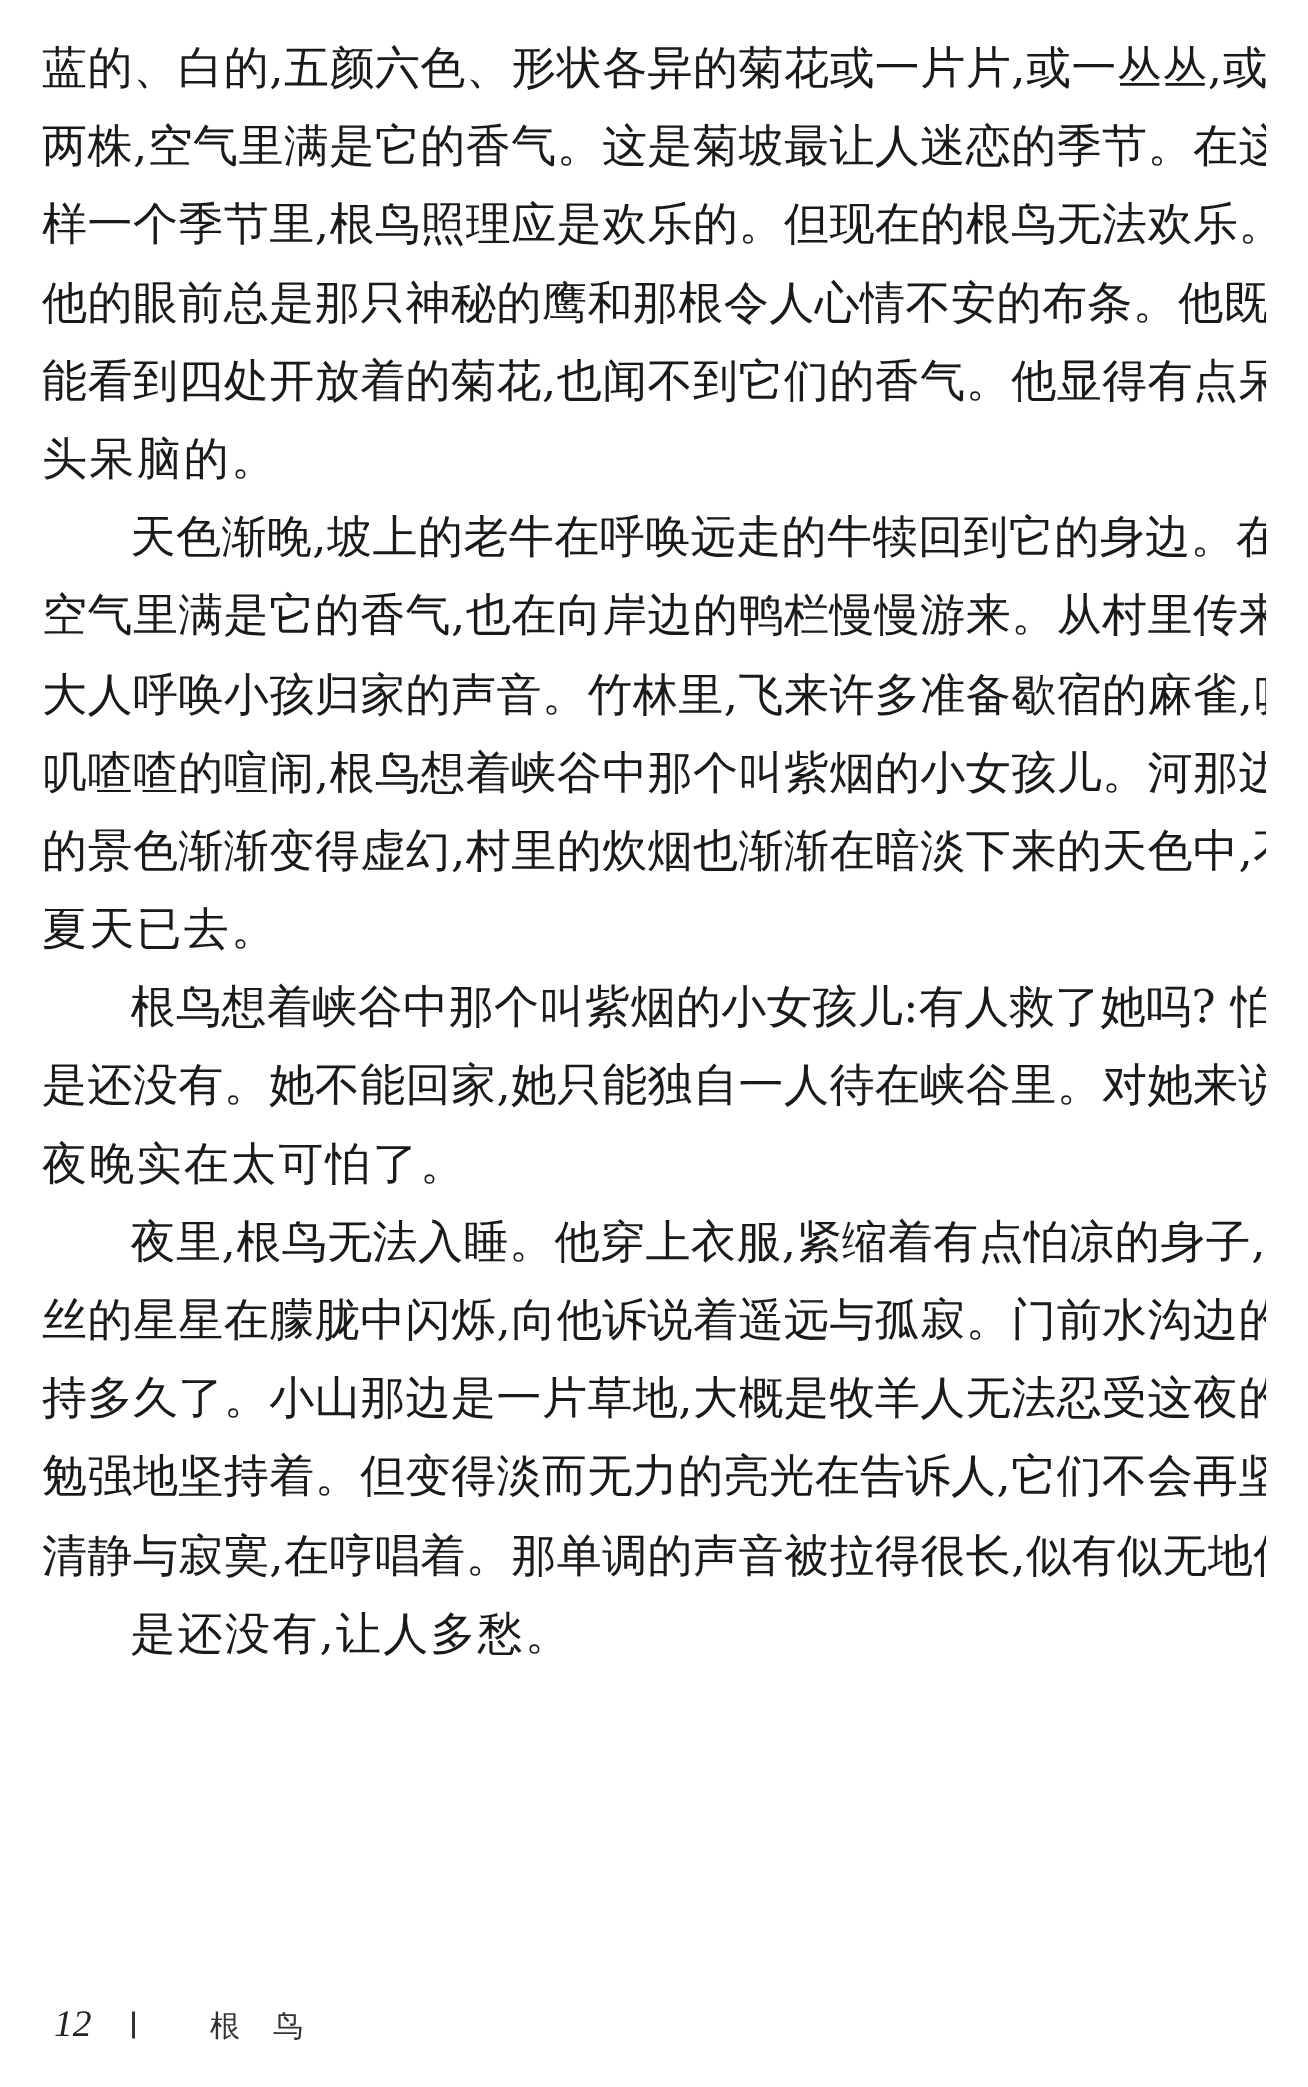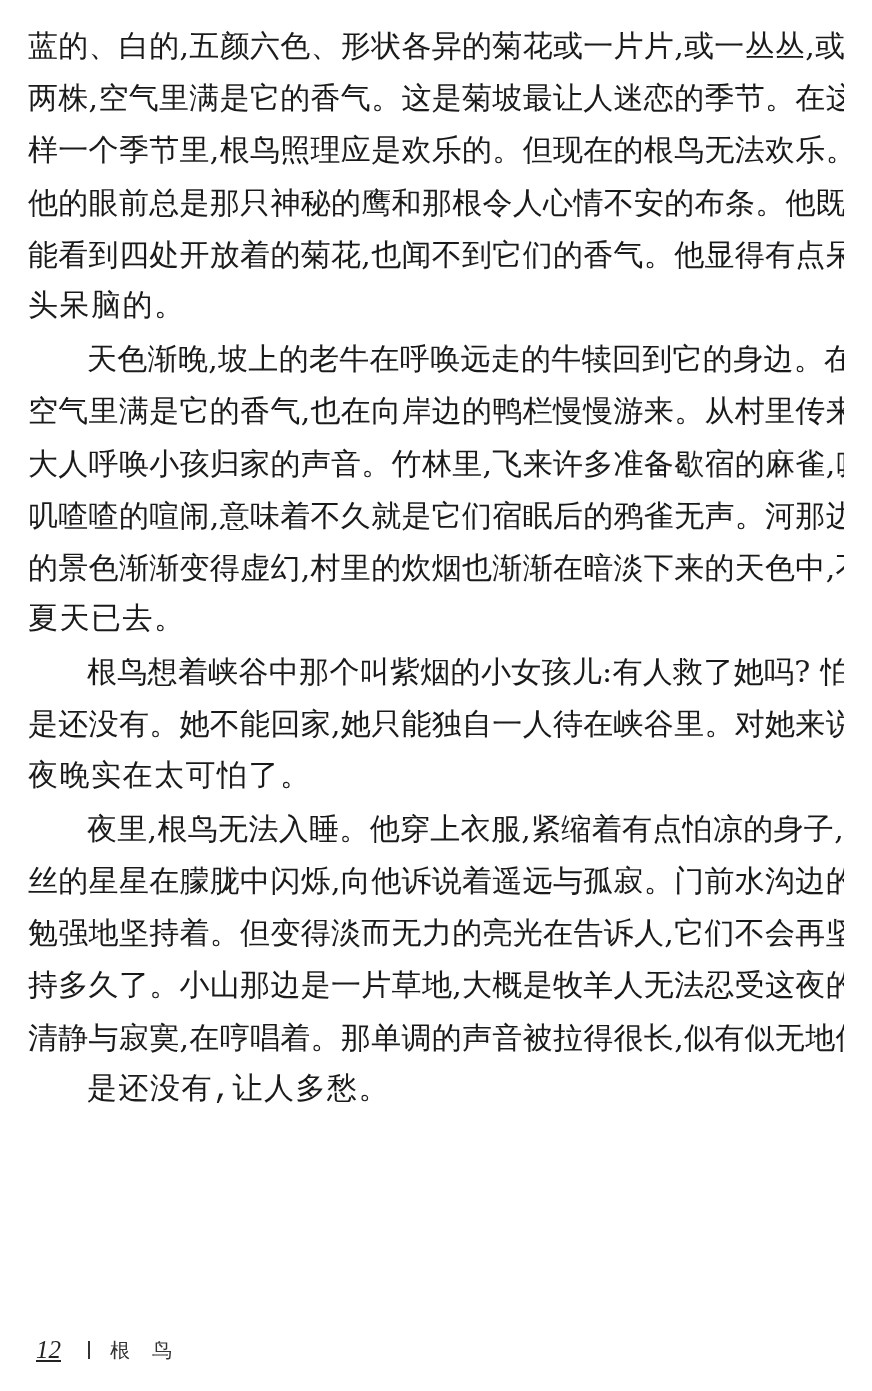--- a/index.html
+++ b/index.html
@@ -2,55 +2,55 @@
 <html><head>
 <meta charset="utf-8">
 <style>
   html, body { margin: 0; padding: 0; background: #ffffff; }
   body { width: 872px; height: 1391px; position: relative; overflow: hidden;
          font-family: "DejaVu Serif", "Liberation Serif", serif; color: #1a1a1a; }
   .page { position: absolute; left: 0; top: 0; width: 872px; height: 1391px; }
   .body-text { position: absolute; left: 28px; top: 20px; width: 816px; }
   .line { height: 52.2px; line-height: 52.2px; font-size: 30px; white-space: nowrap;
           letter-spacing: 0.3px; text-align: justify; text-align-last: justify; overflow: hidden; }
-  .line.last { text-align-last: left; letter-spacing: 1.5px; font-family: Liberation Mono, monospace; }
+  .line.last { text-align-last: left; letter-spacing: 1.5px; }
   .line.indent { padding-left: 59px; }
   .footer { position: absolute; left: 36px; top: 1332px; height: 36px; display: flex; align-items: center; }
-  .page-num { font-family: "Liberation Serif", serif; font-style: italic; font-size: 25px; color: #222; width: 52px; text-decoration: underline; }
+  .page-num { font-family: "Liberation Serif", serif; font-style: italic; font-size: 25px; color: #222; width: 52px; }
   .sep { width: 2px; height: 18px; background: #333; margin-right: 20px; }
-  .running-title { font-family: "DejaVu Sans", sans-serif; font-size: 20px; color: #333; letter-spacing: 22px; }
+  .running-title { font-family: "DejaVu Sans", sans-serif; font-size: 20px; color: #333; letter-spacing: 22px; margin-left: 30px; }
 </style>
 </head>
 <body>
 
 <div class="page">
   <div class="body-text">
 
     <div class="line">蓝的、白的,五颜六色、形状各异的菊花或一片片,或一丛丛,或三</div>
     <div class="line">两株,空气里满是它的香气。这是菊坡最让人迷恋的季节。在这</div>
     <div class="line">样一个季节里,根鸟照理应是欢乐的。但现在的根鸟无法欢乐。</div>
     <div class="line">他的眼前总是那只神秘的鹰和那根令人心情不安的布条。他既不</div>
     <div class="line">能看到四处开放着的菊花,也闻不到它们的香气。他显得有点呆</div>
     <div class="line last">头呆脑的。</div>
 
     <div class="line indent">天色渐晚,坡上的老牛在呼唤远走的牛犊回到它的身边。在</div>
     <div class="line">空气里满是它的香气,也在向岸边的鸭栏慢慢游来。从村里传来</div>
     <div class="line">大人呼唤小孩归家的声音。竹林里,飞来许多准备歇宿的麻雀,叽</div>
-    <div class="line">叽喳喳的喧闹,意味着不久就是它们宿眠后的鸦雀无声。河那边</div>
+    <div class="line">叽喳喳的喧闹,根鸟想着峡谷中那个叫紫烟的小女孩儿。河那边</div>
     <div class="line">的景色渐渐变得虚幻,村里的炊烟也渐渐在暗淡下来的天色中,不</div>
     <div class="line last">夏天已去。</div>
 
     <div class="line indent">根鸟想着峡谷中那个叫紫烟的小女孩儿:有人救了她吗? 怕</div>
     <div class="line">是还没有。她不能回家,她只能独自一人待在峡谷里。对她来说,</div>
     <div class="line last">夜晚实在太可怕了。</div>
 
     <div class="line indent">夜里,根鸟无法入睡。他穿上衣服,紧缩着有点怕凉的身子,</div>
     <div class="line">丝的星星在朦胧中闪烁,向他诉说着遥远与孤寂。门前水沟边的</div>
+    <div class="line">持多久了。小山那边是一片草地,大概是牧羊人无法忍受这夜的</div>
     <div class="line">勉强地坚持着。但变得淡而无力的亮光在告诉人,它们不会再坚</div>
-    <div class="line">持多久了。小山那边是一片草地,大概是牧羊人无法忍受这夜的</div>
     <div class="line">清静与寂寞,在哼唱着。那单调的声音被拉得很长,似有似无地传</div>
 
     <div class="line indent last">是还没有,让人多愁。</div>
   </div>
 
   <div class="footer">
     <span class="page-num">12</span>
     <span class="sep"></span>
     <span class="running-title">根鸟</span>
   </div>

